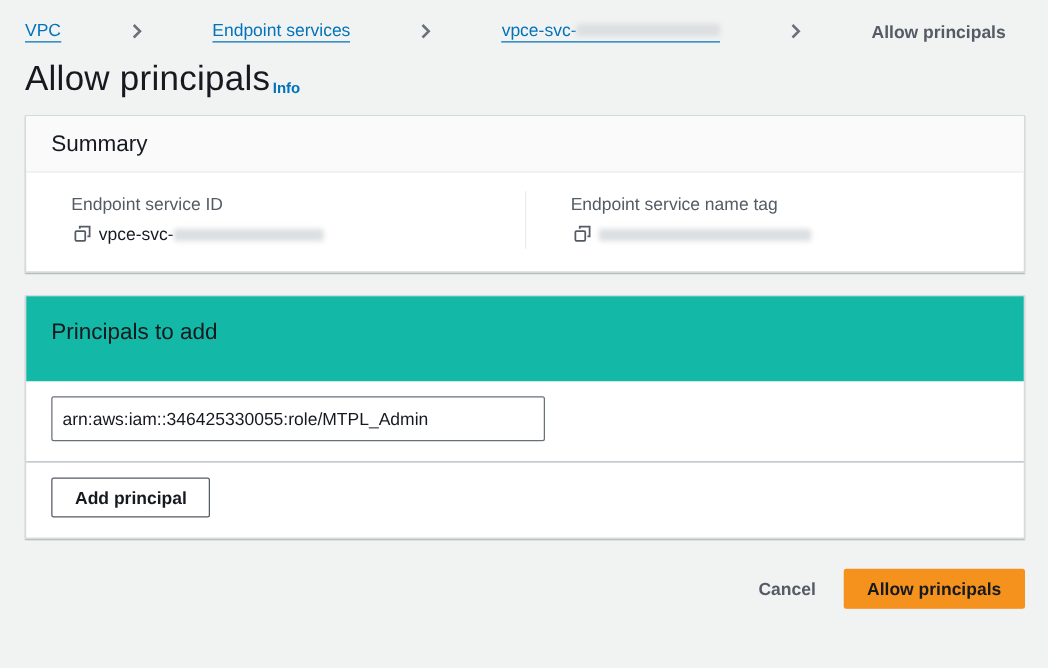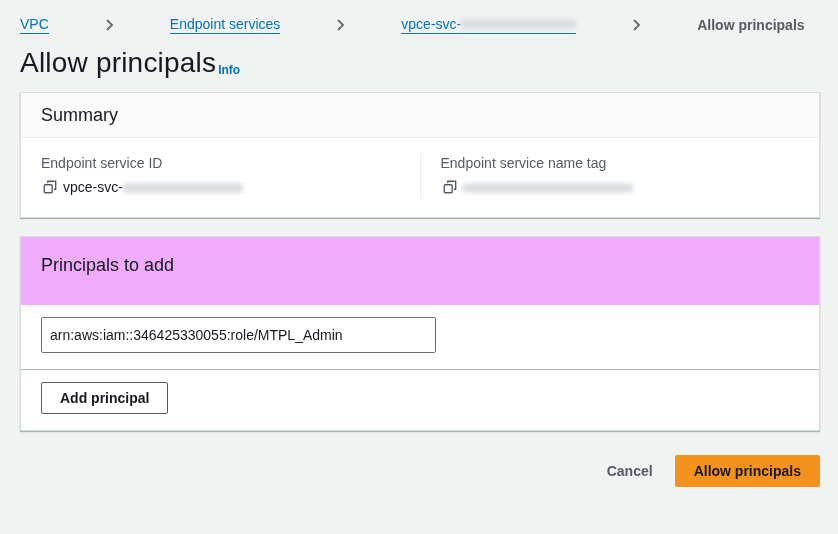--- a/index.html
+++ b/index.html
@@ -59,32 +59,32 @@
   }
   .card-header {
     background: #fafafa;
     border-bottom: 1px solid #eaeded;
     padding: 11px 20px;
   }
   .card-title { font-size: 18px; font-weight: 400; line-height: 22px; }
 
   
   .summary-body { display: flex; padding: 15px 0 18px 0; }
-  .summary-col { flex: 1 1 0; padding: 0 20px; min-width: 0; }
+  .summary-col { flex: 1 1 0; padding: 0 36px; min-width: 0; }
   .summary-col + .summary-col { border-left: 1px solid #eaeded; }
   .field-label { color: #545b64; line-height: 20px; margin-bottom: 4px; }
   .field-value { line-height: 20px; word-break: break-word; }
   .copy-icon {
     display: inline-block; vertical-align: -2px;
     margin: 0 6px 0 2px; cursor: pointer;
   }
   .copy-icon svg { stroke: #545b64; fill: none; stroke-width: 1.6; }
 
   
-  .principals-header { padding: 17px 20px 29px 20px; background: #f0abfc; }
+  .principals-header { padding: 17px 20px 29px 20px; background: #14b8a6; }
   .table-header-row {
     position: relative;
     background: #fafafa;
     border-top: 1px solid #eaeded;
     border-bottom: 1px solid #b0b8bc;
     padding: 6px 20px;
     font-weight: 700;
     color: #444c56;
     line-height: 16px;
   }

